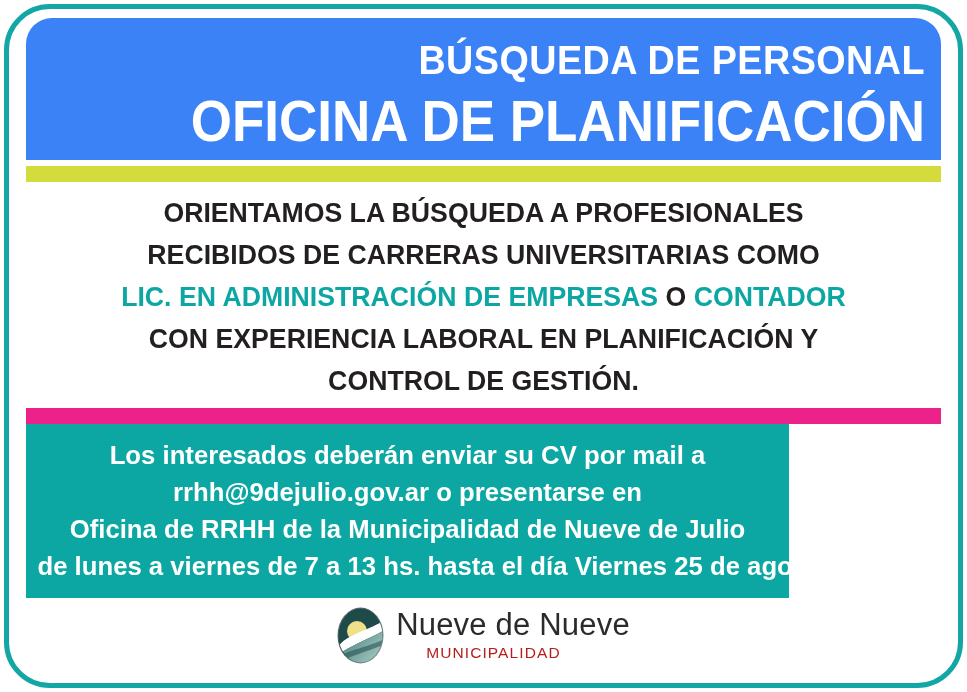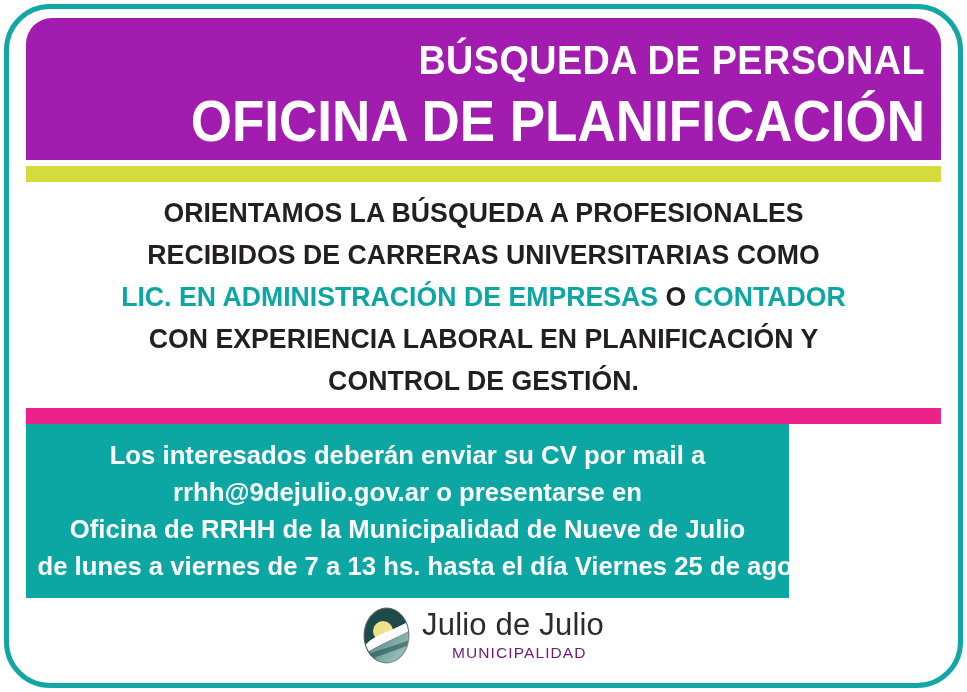--- a/index.html
+++ b/index.html
@@ -33,21 +33,21 @@
     pointer-events: none;
   }
 
   
   .header-block {
     position: absolute;
     left: 26px;
     top: 18px;
     width: 915px;
     height: 142px;
-    background: #a21caf;
+    background: #3b82f6;
     border-radius: 26px 26px 0 0;
     box-sizing: border-box;
     overflow: hidden;
   }
   .header-inner {
     position: absolute;
     right: 16px;
     top: 0;
     left: 10px;
     text-align: right;
@@ -158,21 +158,21 @@
     align-items: flex-start;
     line-height: 1;
   }
   .logo-title {
     font-size: 31px;
     color: #2b2b2b;
     letter-spacing: 0.2px;
   }
   .logo-sub {
     font-size: 15.5px;
-    color: #701a75;
+    color: #b91c1c;
     letter-spacing: 1.1px;
     margin-top: 5px;
     margin-left: 30px;
   }
 </style>
 </head>
 <body>
 
 <div class="poster">
 
@@ -225,18 +225,18 @@
         <g clip-path="url(#ovalclip)">
           <ellipse cx="23.5" cy="28.5" rx="22" ry="27" fill="#1f4a4a"></ellipse>
           <circle cx="20" cy="24" r="10" fill="#EFE08A"></circle>
           <path d="M1 40 C 10 27, 26 26, 46 14 L46 24 C 28 34, 14 38, 1 48 Z" fill="#ffffff"></path>
           <path d="M1 48 C 14 38, 28 34, 46 24 L46 56 L1 56 Z" fill="url(#wave2)"></path>
           <path d="M1 50 C 12 43, 24 42, 46 33 L46 38 C 26 46, 13 49, 1 56 Z" fill="#1f4a4a" opacity="0.55"></path>
         </g>
       </svg>
     </span>
     <span class="logo-text">
-      <span class="logo-title">Julio de Julio</span>
+      <span class="logo-title">Nueve de Nueve</span>
       <span class="logo-sub">MUNICIPALIDAD</span>
     </span>
   </div>
 
 </div>
 
 </body></html>

